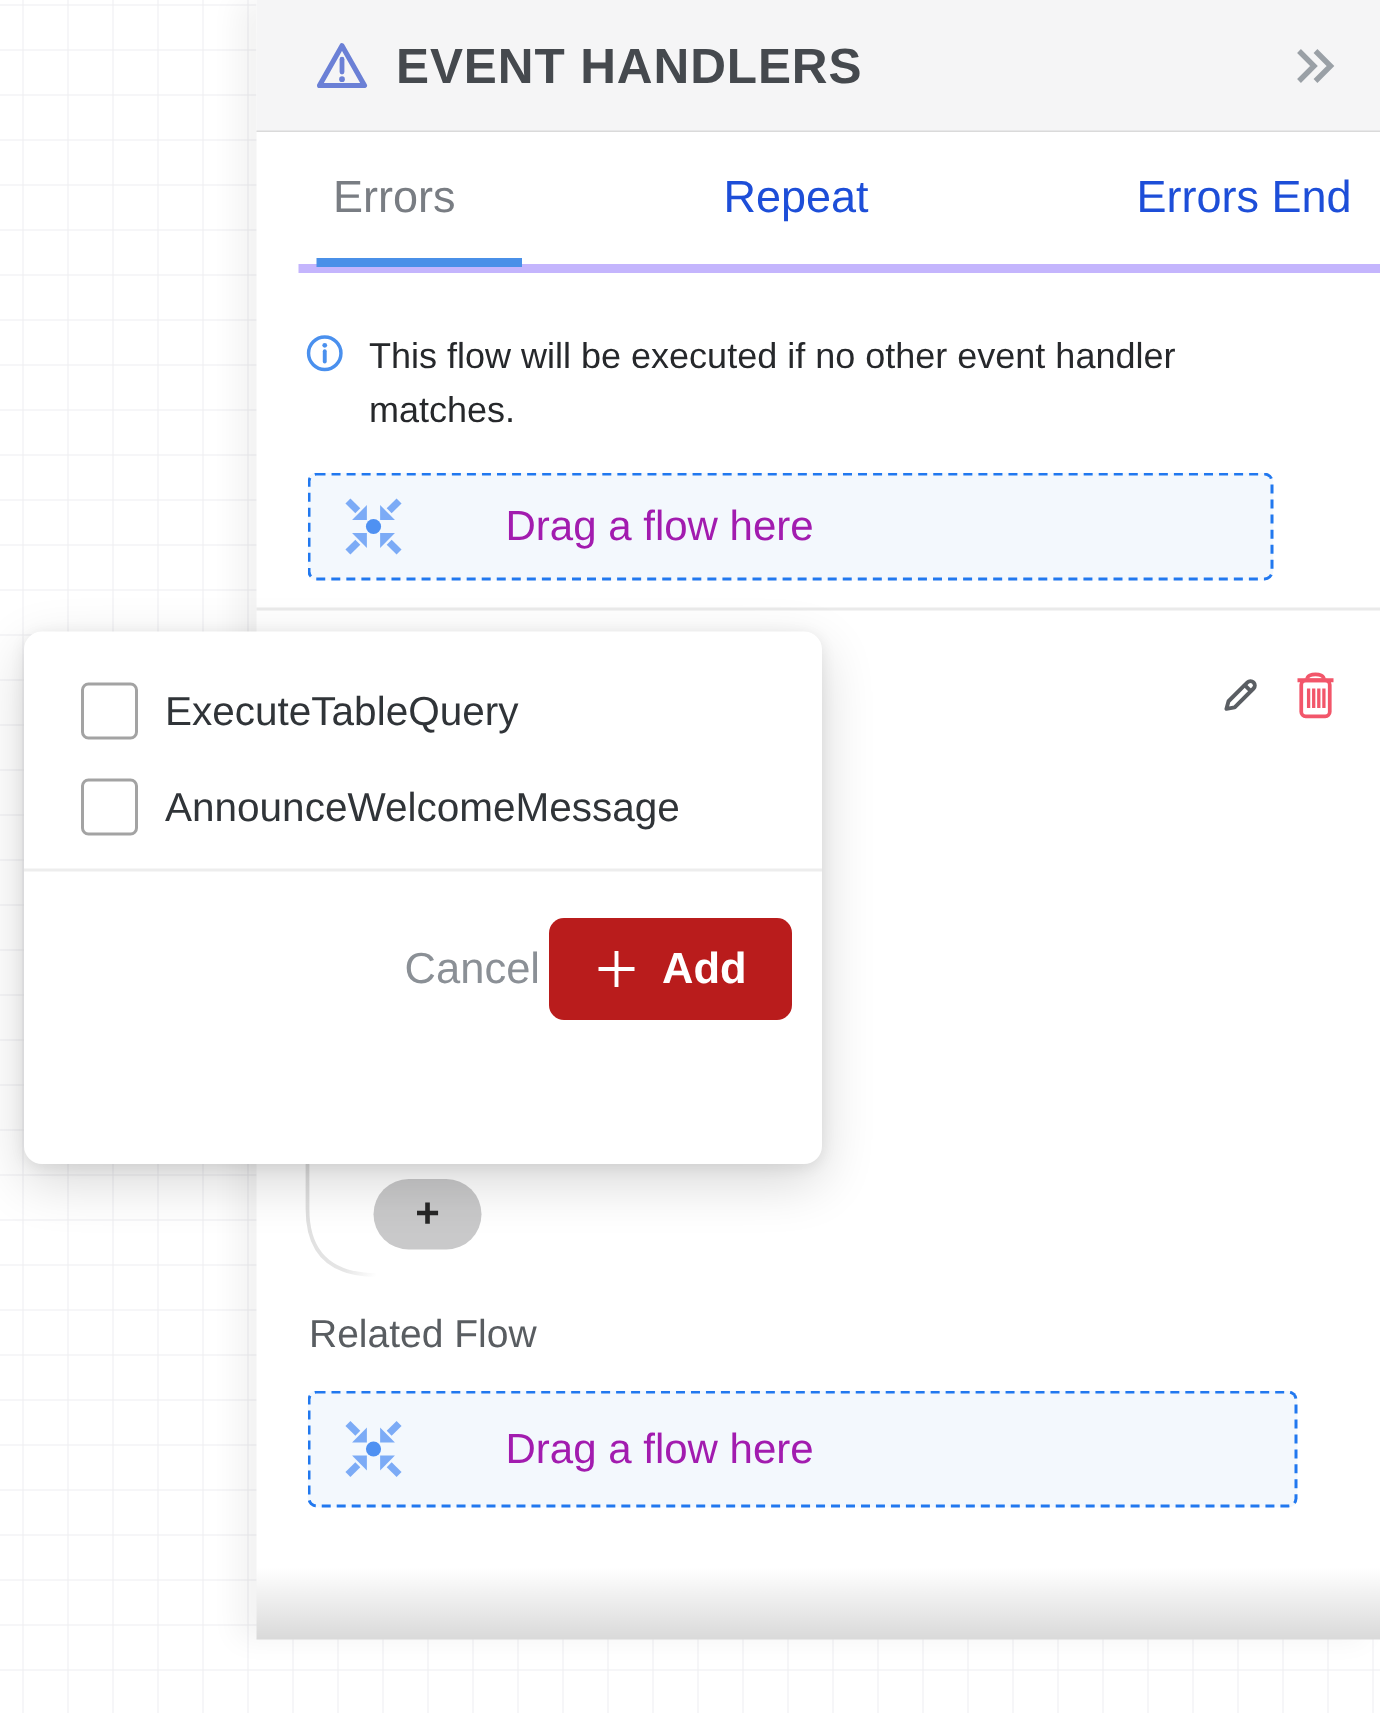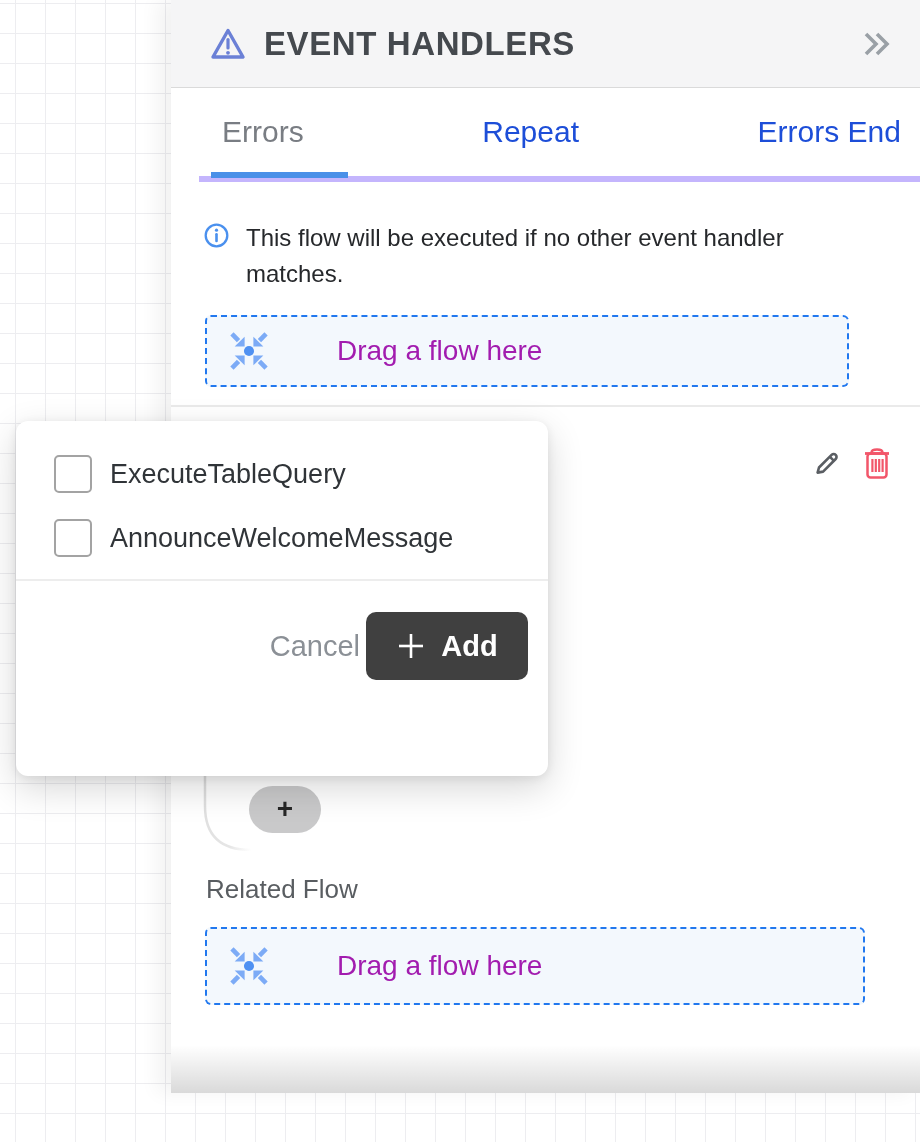--- a/index.html
+++ b/index.html
@@ -64,21 +64,21 @@
     box-shadow:0 12px 36px rgba(0,0,0,0.16),0 2px 10px rgba(0,0,0,0.08);z-index:10;box-sizing:border-box;}
   .popup-options{padding:34px 0 0 38px;}
   .option-row{display:flex;align-items:center;gap:18px;height:38px;margin-bottom:26px;cursor:pointer;}
   .option-row:last-child{margin-bottom:22px;}
   .checkbox{width:38px;height:38px;box-sizing:border-box;border:2px solid #a3a3a3;border-radius:5px;background:#fff;flex:0 0 auto;}
   .option-label{font-size:27px;color:#303438;white-space:nowrap;}
   .popup-divider{height:2px;background:#ededed;}
   .popup-footer{display:flex;align-items:center;justify-content:flex-end;padding:31px 20px 0 0;}
   .cancel-btn{font-size:29px;color:#8b9096;font-weight:500;background:none;border:none;cursor:pointer;
     font-family:"Liberation Sans","DejaVu Sans",sans-serif;}
-  .add-btn{width:162px;height:68px;border:none;border-radius:10px;background:#404040;color:#fff;
+  .add-btn{width:162px;height:68px;border:none;border-radius:10px;background:#b91c1c;color:#fff;
     display:flex;align-items:center;justify-content:center;gap:15px;font-size:29px;font-weight:700;cursor:pointer;
     font-family:"Liberation Sans","DejaVu Sans",sans-serif;}
 </style>
 </head>
 <body>
 
 <div id="app">
 
   <div class="canvas"></div>
 

